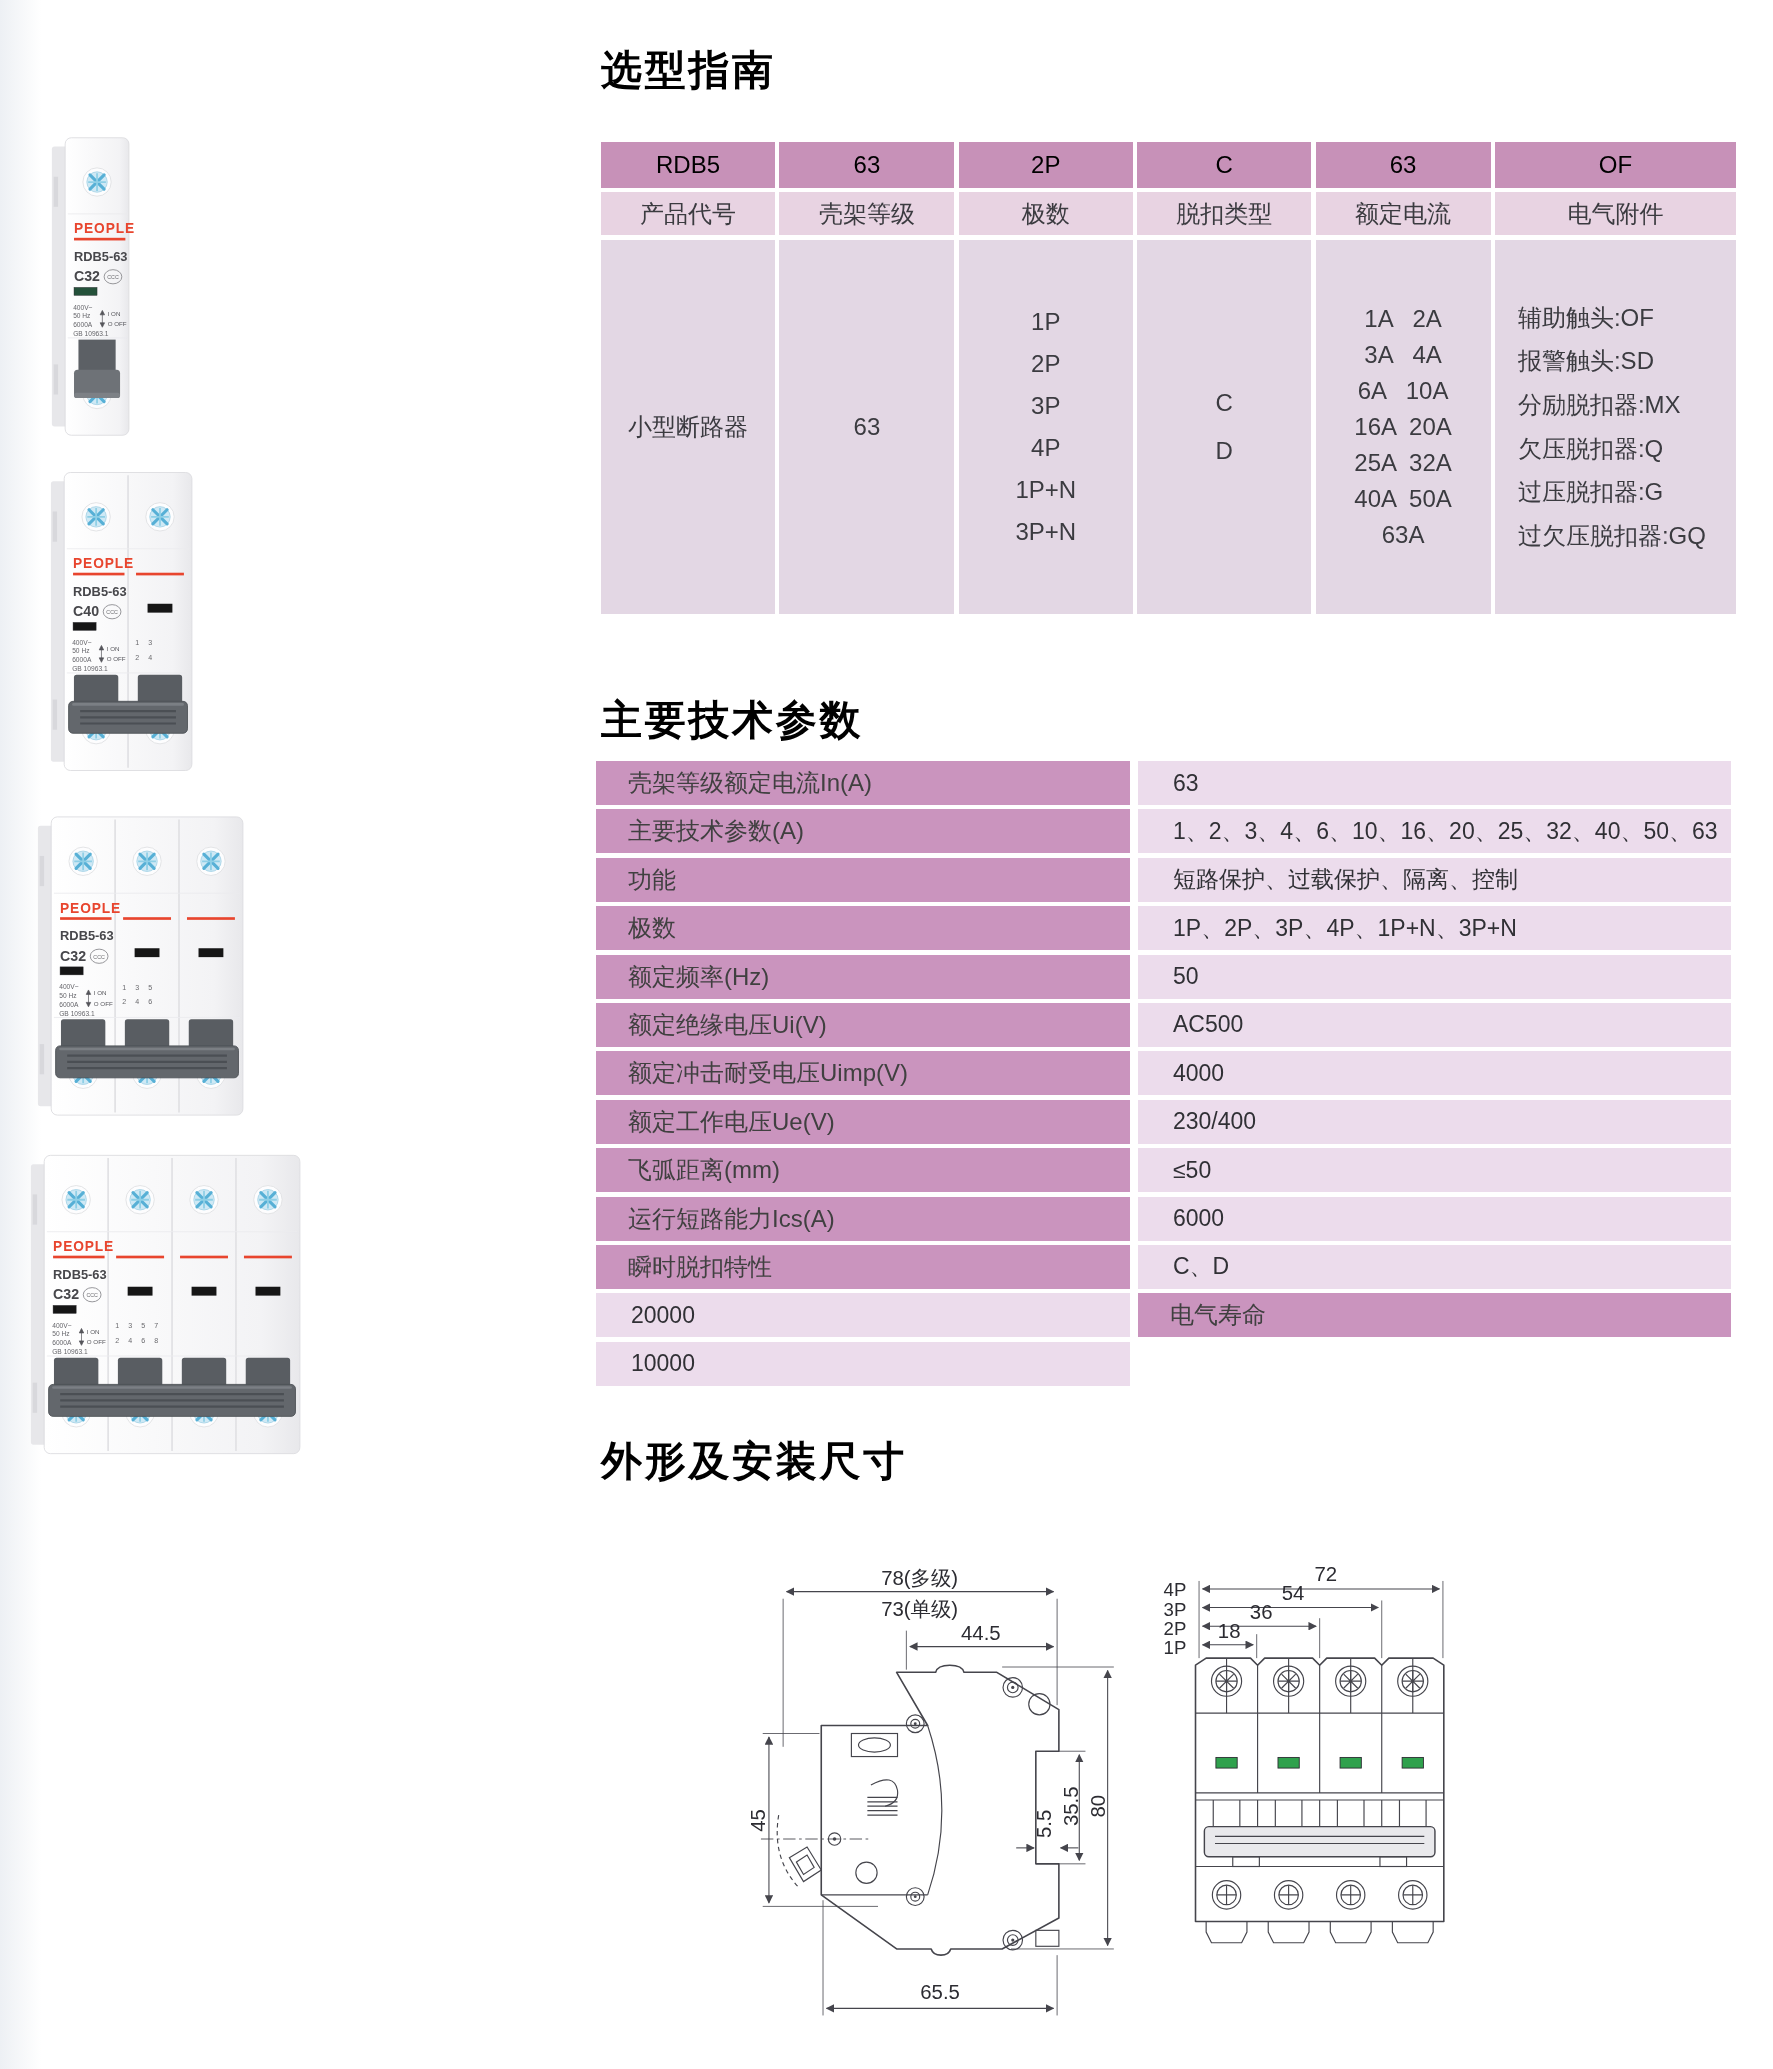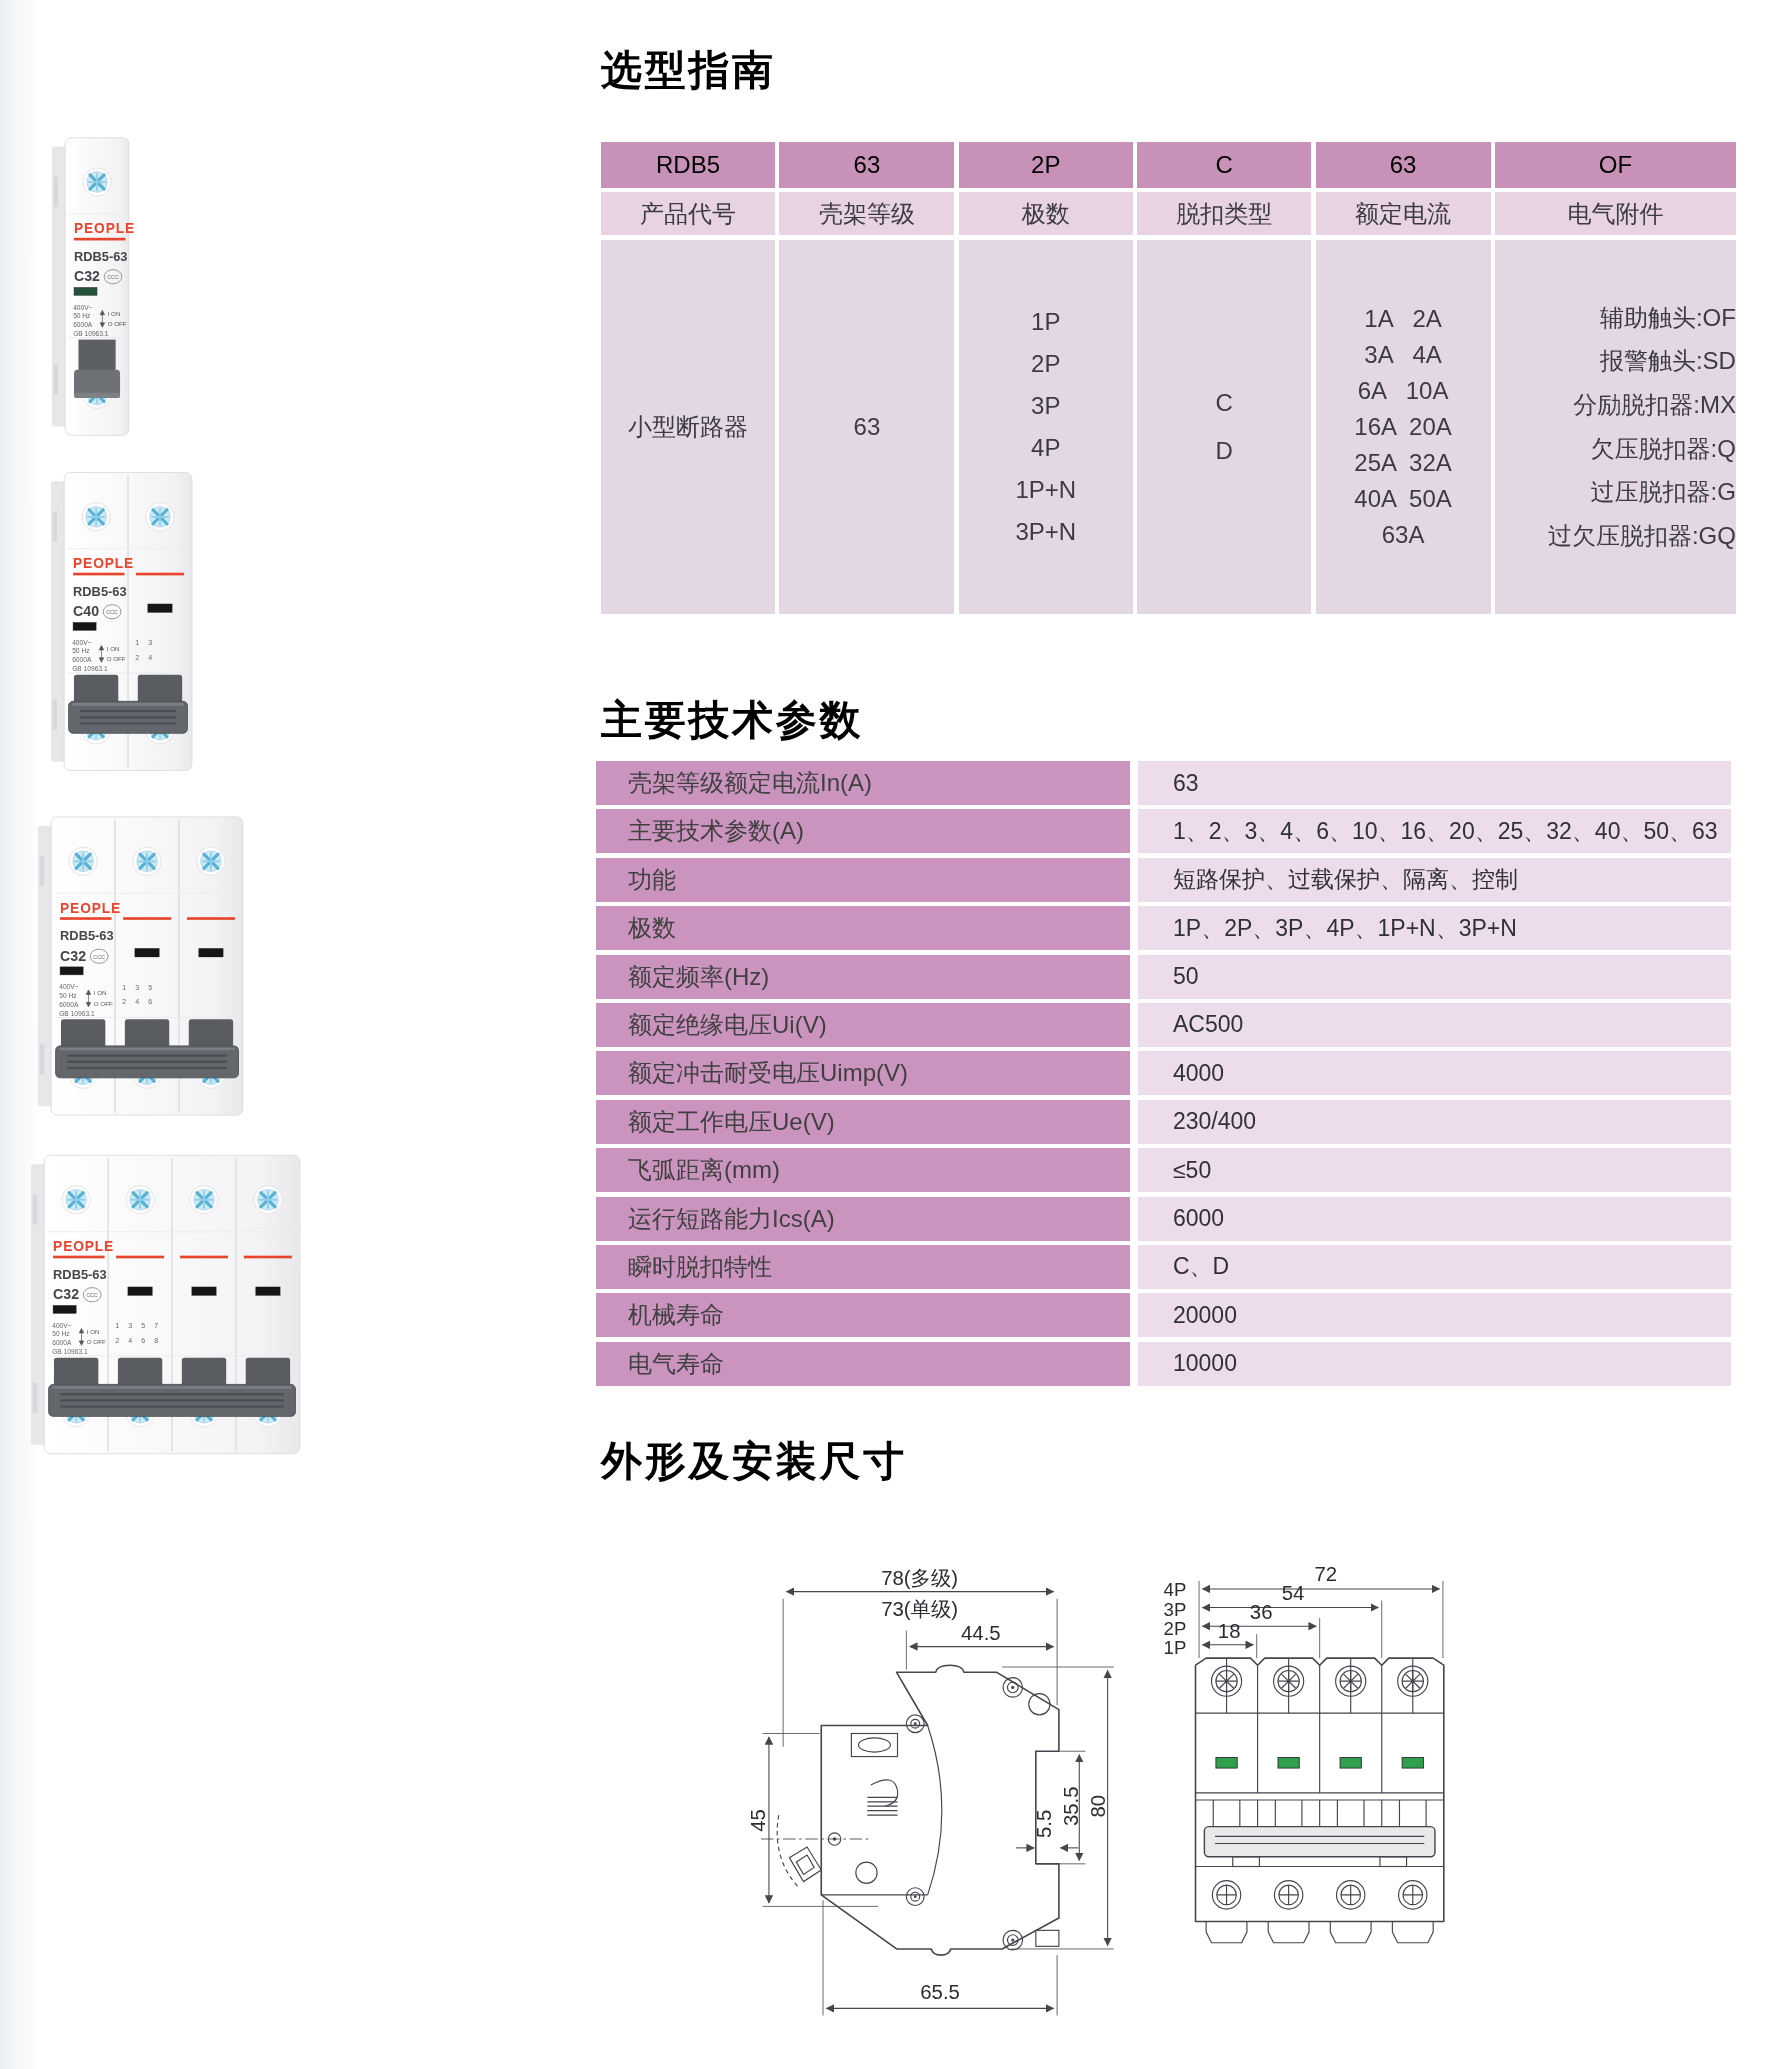--- a/index.html
+++ b/index.html
@@ -24,21 +24,21 @@
   }
   .cell{display:flex;align-items:center;justify-content:center;font-size:24px;}
   .cell.dark{background:#c791b8;color:#000000;}
   .cell.lite{background:#e8d3e2;}
   .cell.bodyc{background:#e3d7e4;}
   .stack{display:flex;flex-direction:column;align-items:center;justify-content:center;height:100%;width:100%;box-sizing:border-box;}
   .stack>div{white-space:pre;}
   .stack.poles>div{margin:7px 0;}
   .stack.trips>div{margin:9.8px 0;}
   .stack.currs>div{margin:4px 0;}
-  .stack.accs{align-items:flex-end;padding-left:23px;}
+  .stack.accs{align-items:flex-start;padding-left:23px;}
   .stack.accs>div{margin:5.8px 0;}
   
   .param-table{
     position:absolute;left:596px;top:761px;
     display:grid;grid-template-columns:534px 593px;grid-auto-rows:44px;gap:4.4px 8px;
   }
   .param-table .pl{background:#ca94be;display:flex;align-items:center;padding-left:32px;font-size:24px;color:#404040;}
   .param-table .pv{background:#ecdcec;display:flex;align-items:center;padding-left:35px;font-size:23px;color:#303035;}
   
   .product{position:absolute;}
@@ -378,21 +378,20 @@
     <div class="pl">额定冲击耐受电压Uimp(V)</div>
     <div class="pv">4000</div>
     <div class="pl">额定工作电压Ue(V)</div>
     <div class="pv">230/400</div>
     <div class="pl">飞弧距离(mm)</div>
     <div class="pv">≤50</div>
     <div class="pl">运行短路能力Ics(A)</div>
     <div class="pv">6000</div>
     <div class="pl">瞬时脱扣特性</div>
     <div class="pv">C、D</div>
-    <div class="pl">机械寿命</div>
     <div class="pv">20000</div>
     <div class="pl">电气寿命</div>
     <div class="pv">10000</div>
   </div>
 
 <svg class="drawing" style="left:745px;top:1565px" width="399" height="470" viewBox="0 0 450 530" xmlns="http://www.w3.org/2000/svg">
   <defs>
     <marker id="mA" viewBox="0 0 10 10" refX="9" refY="5" markerWidth="8" markerHeight="8" orient="auto-start-reverse">
       <path d="M0,0L10,5L0,10z" fill="#45454c"></path>
     </marker>

